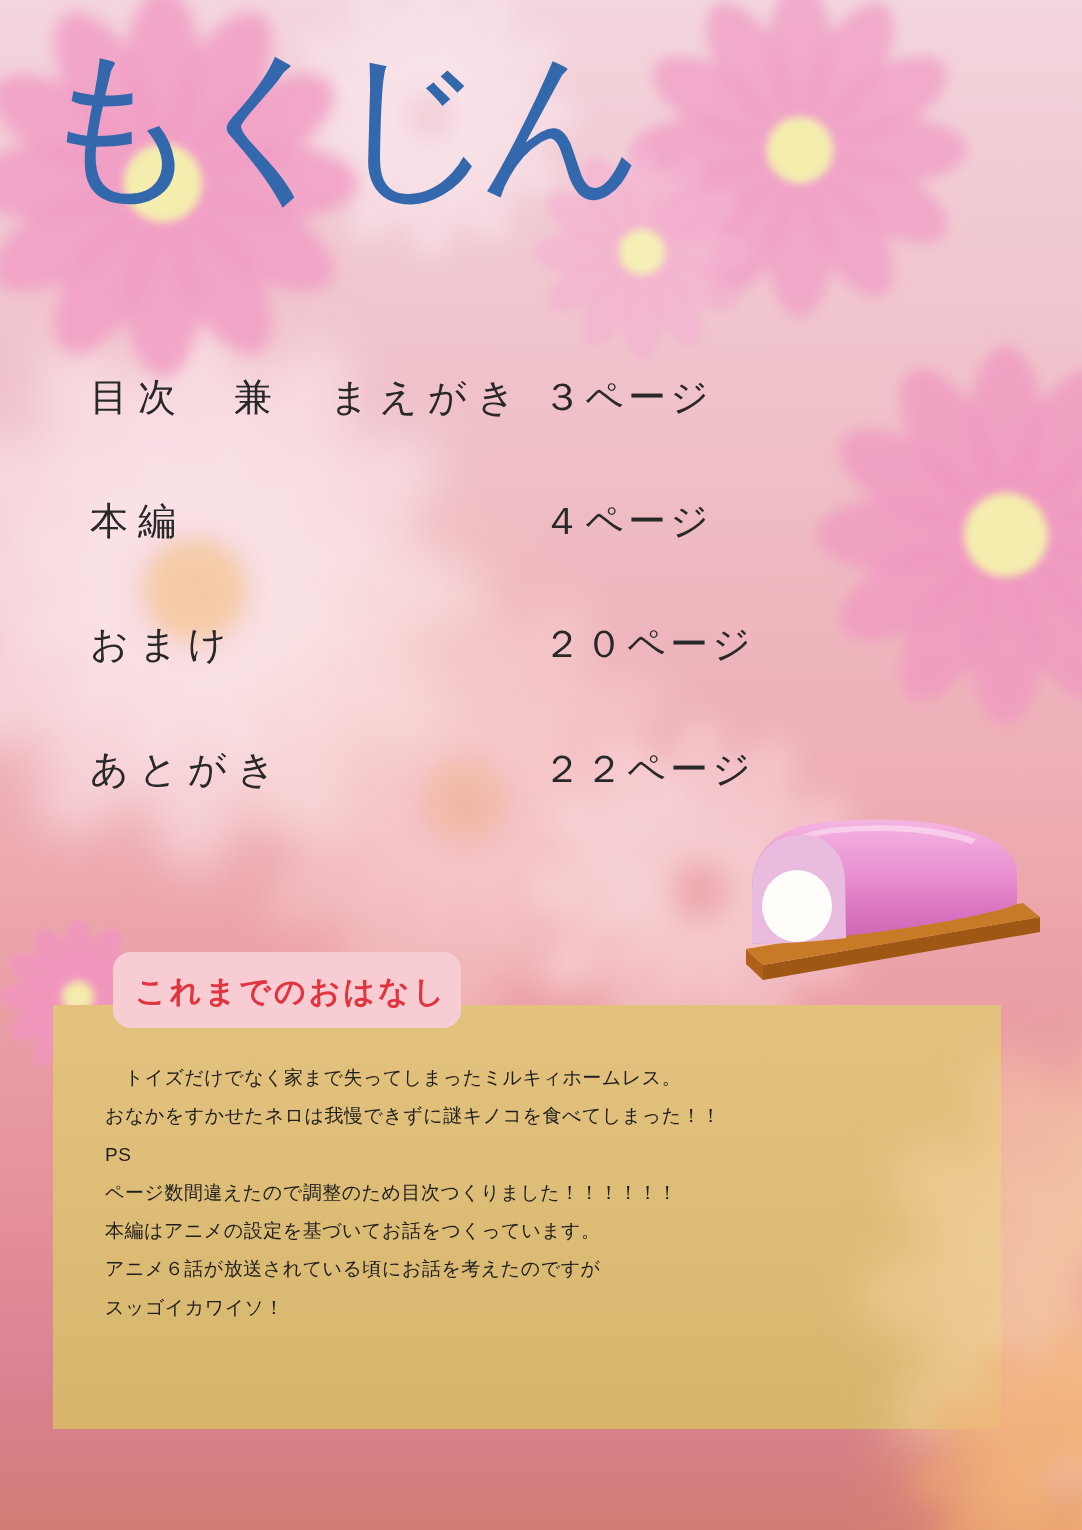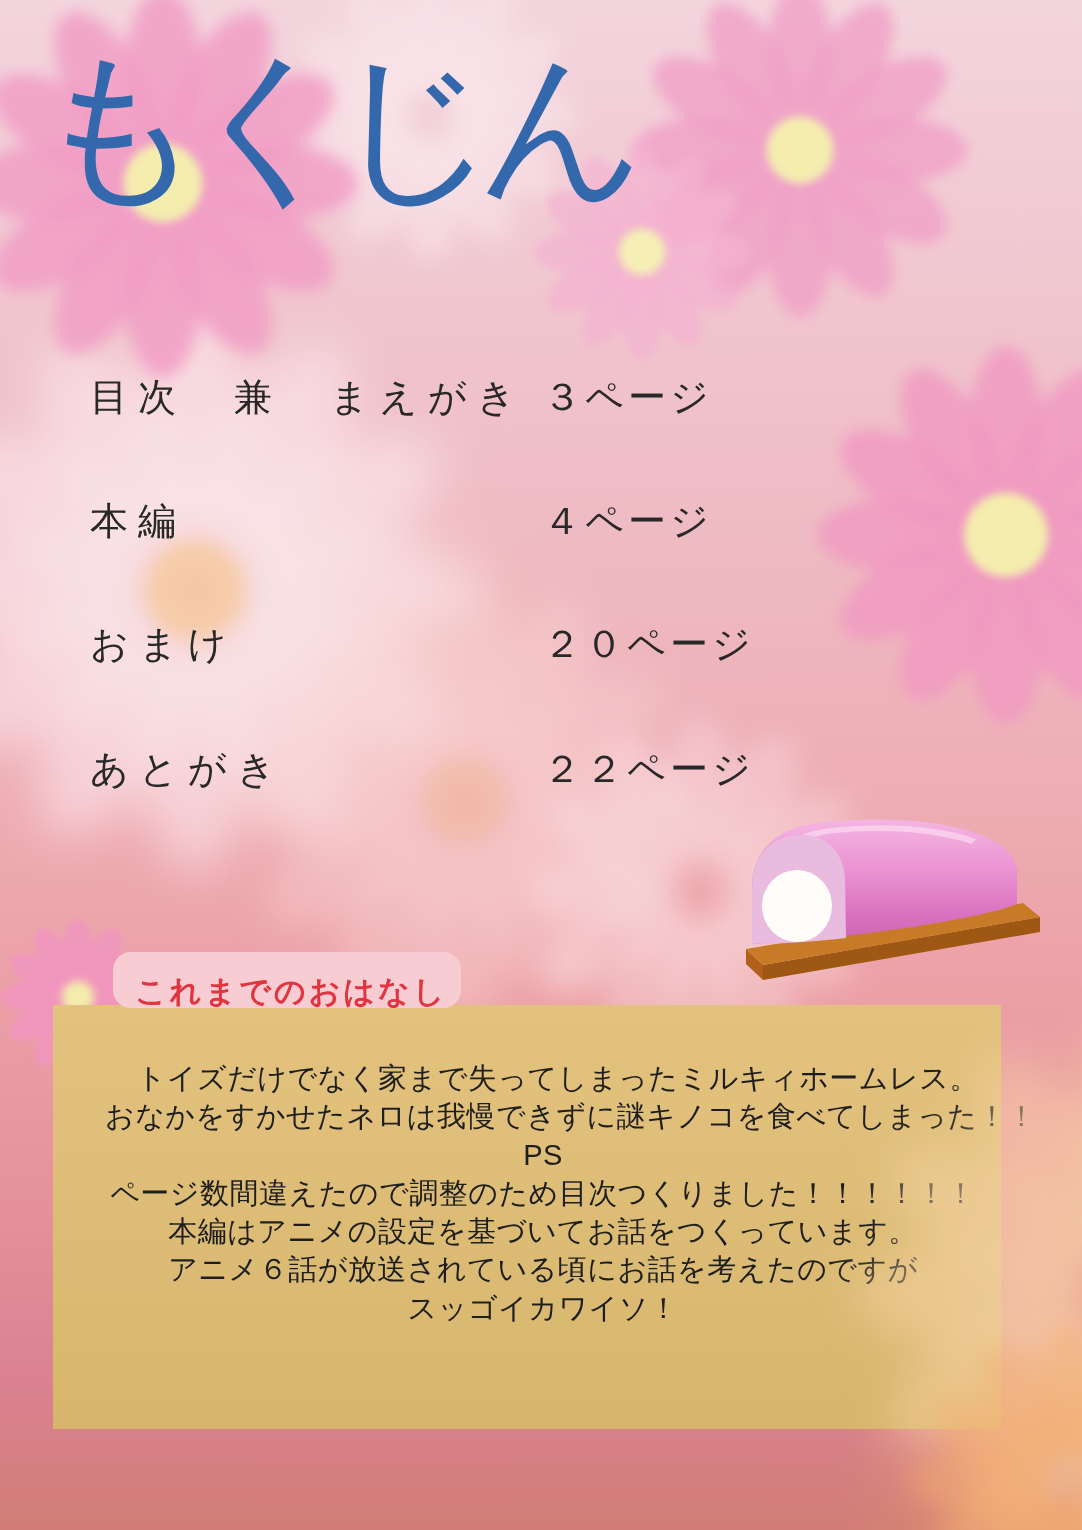--- a/index.html
+++ b/index.html
@@ -11,21 +11,21 @@
     font-family:"Liberation Sans", sans-serif;
     background:
       radial-gradient(circle at 1140px 1310px, rgba(245,190,140,0.40), rgba(245,190,140,0) 330px),
       radial-gradient(circle at 1065px 1505px, rgba(242,165,100,0.38), rgba(242,165,100,0) 230px),
       radial-gradient(ellipse 430px 310px at 300px 640px, rgba(248,216,186,0.30), rgba(248,216,186,0) 70%),
       linear-gradient(180deg,#f3d5dd 0%,#f1c9d2 15%,#efbdc5 32%,#eeafb6 50%,#eba0a6 65%,#e48f9b 80%,#da8292 90%,#d17d76 100%);
   }
   svg.layer{position:absolute;left:0;top:0;pointer-events:none;}
   .title{
     position:absolute;left:36px;top:18px;
-    font-family:Liberation Sans, sans-serif;
+    font-family:Liberation Serif, serif;
     font-size:165px;line-height:1.3;
     letter-spacing:-0.13em;
     color:#3468ad;
     white-space:nowrap;
   }
   .toc{position:absolute;left:90px;top:0;width:860px;}
   .toc-row{position:absolute;left:0;width:860px;height:50px;white-space:nowrap;}
   .toc-row .lbl{
     position:absolute;left:0;top:0;
     font-size:38px;letter-spacing:10px;color:#282828;font-family:Liberation Serif, serif;
@@ -35,27 +35,26 @@
     font-size:38px;letter-spacing:4px;color:#282828;
   }
   .row0{top:372px;} .row1{top:496px;} .row2{top:619px;} .row3{top:744px;text-align:right;}
   .story-box{
     position:absolute;left:53px;top:1005px;width:948px;height:424px;
     background:linear-gradient(180deg,#e3c27e 0%,#dcbc75 55%,#d7b56c 100%);
     box-sizing:border-box;
     padding:54px 20px 0 52px;
   }
   .story-line{
-    font-size:29px;line-height:38.3px;
+    font-size:19px;line-height:38.3px;
     letter-spacing:0.5px;color:#1e1e1e;
     white-space:nowrap;
-    text-align:center;
   }
   .banner{
-    position:absolute;left:113px;top:952px;width:348px;height:56px;
+    position:absolute;left:113px;top:952px;width:348px;height:76px;
     background:#f8ccd3;border-radius:18px;
   }
   .banner .banner-text{
     position:absolute;left:22px;top:0;line-height:80px;
     font-size:31px;font-weight:bold;letter-spacing:3px;
     color:#e0353f;white-space:nowrap;
   }
 </style>
 </head>
 <body>

